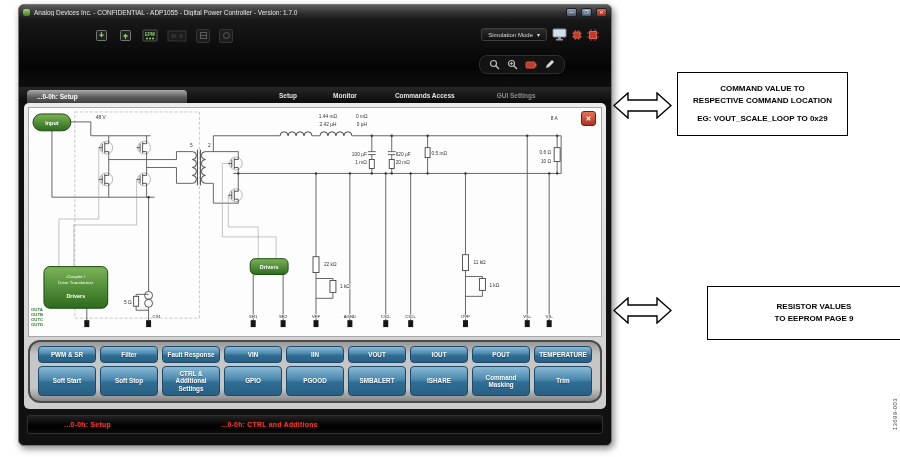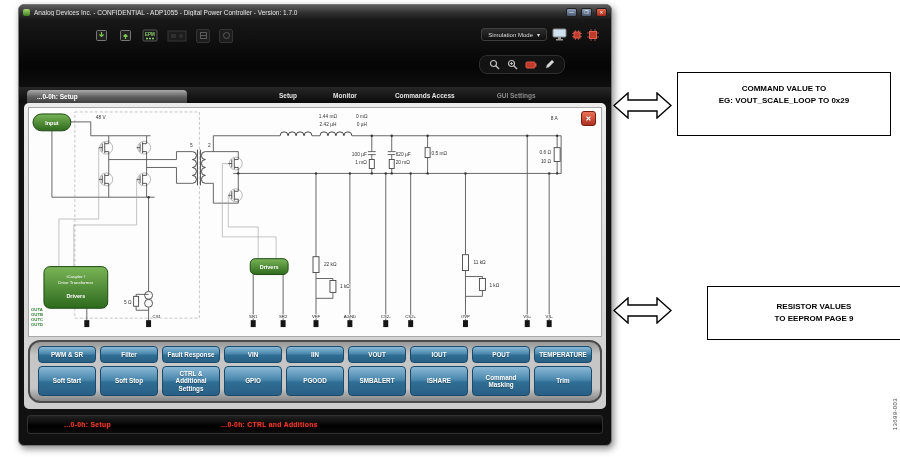--- a/index.html
+++ b/index.html
@@ -47,22 +47,22 @@
   .lb{font-size:4.8px;fill:#333;paint-order:stroke;stroke:#fdfdfd;stroke-width:1.4;font-family:"Liberation Sans",sans-serif;}
   .pl{font-size:4.3px;fill:#222;paint-order:stroke;stroke:#fdfdfd;stroke-width:1.2;text-anchor:middle;font-family:"Liberation Sans",sans-serif;}
   .gl{font-size:4.3px;fill:#2e7d32;font-weight:bold;font-family:"Liberation Sans",sans-serif;}
   .bt{font-size:5.5px;font-weight:bold;fill:#fff;text-anchor:middle;font-family:"Liberation Sans",sans-serif;}
   .bts{font-size:4.4px;fill:#fff;text-anchor:middle;font-family:"Liberation Sans",sans-serif;}
   .mid{text-anchor:middle;} .end{text-anchor:end;}
 
   
   .dbl-arrow{position:absolute;}
   .note{position:absolute;border:1.5px solid #000;background:#fff;text-align:center;font-weight:bold;font-size:8px;color:#000;box-sizing:border-box;}
-  .note1{left:677px;top:72px;width:214px;height:64px;padding-top:10px;line-height:1.45;}
-  .note1 .eg{}
+  .note1{left:677px;top:72px;width:171px;height:64px;padding-top:10px;line-height:1.45;}
+  .note1 .eg{margin-top:7px;}
   .note2{left:707px;top:286px;width:214px;height:54px;display:flex;flex-direction:column;justify-content:center;line-height:1.45;}
   .fignum{position:absolute;right:2px;top:398px;writing-mode:vertical-rl;transform:rotate(180deg);font-size:6px;color:#444;letter-spacing:.4px;}
 </style>
 </head>
 <body>
 
 <div class="window">
 
   <div class="titlebar">
     <span class="app-icon"></span>
@@ -371,20 +371,21 @@
 
 <svg class="dbl-arrow" style="left:613px;top:92px" width="59" height="27" viewBox="0 0 59 27">
   <polygon points="1,13.5 15,1 15,8 44,8 44,1 58,13.5 44,26 44,19 15,19 15,26" fill="#fff" stroke="#000" stroke-width="1.4"></polygon>
 </svg>
 <svg class="dbl-arrow" style="left:613px;top:297px" width="59" height="27" viewBox="0 0 59 27">
   <polygon points="1,13.5 15,1 15,8 44,8 44,1 58,13.5 44,26 44,19 15,19 15,26" fill="#fff" stroke="#000" stroke-width="1.4"></polygon>
 </svg>
 
 <div class="note note1">
   <div>COMMAND VALUE TO</div>
+  <div>RESPECTIVE COMMAND LOCATION</div>
   <div class="eg">EG: VOUT_SCALE_LOOP TO 0x29</div>
 </div>
 <div class="note note2">
   <div>RESISTOR VALUES</div>
   <div>TO EEPROM PAGE 9</div>
 </div>
 
 <div class="fignum">13699-003</div>
 
 </body></html>

